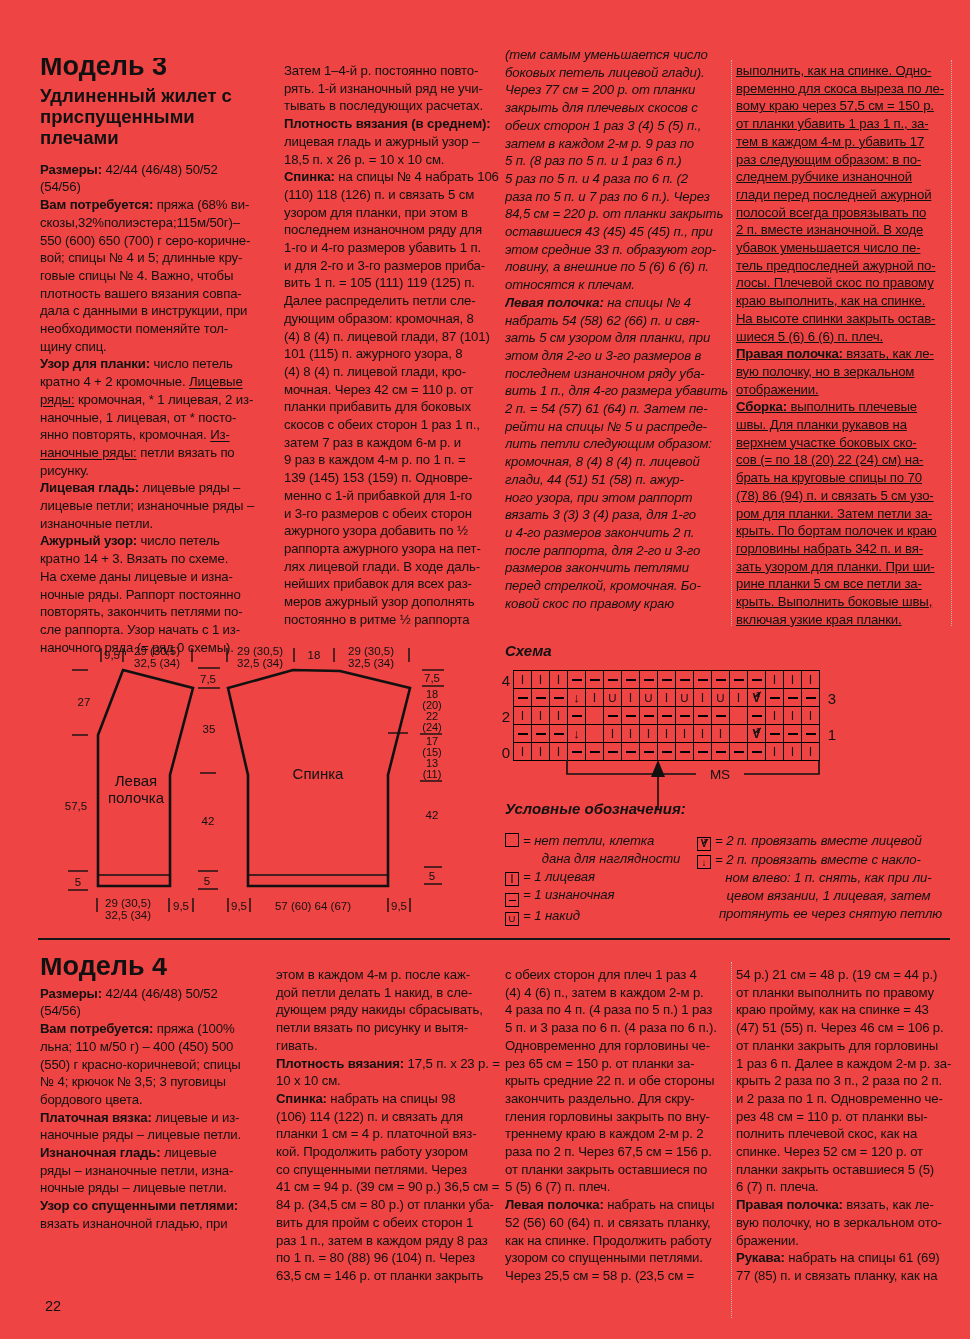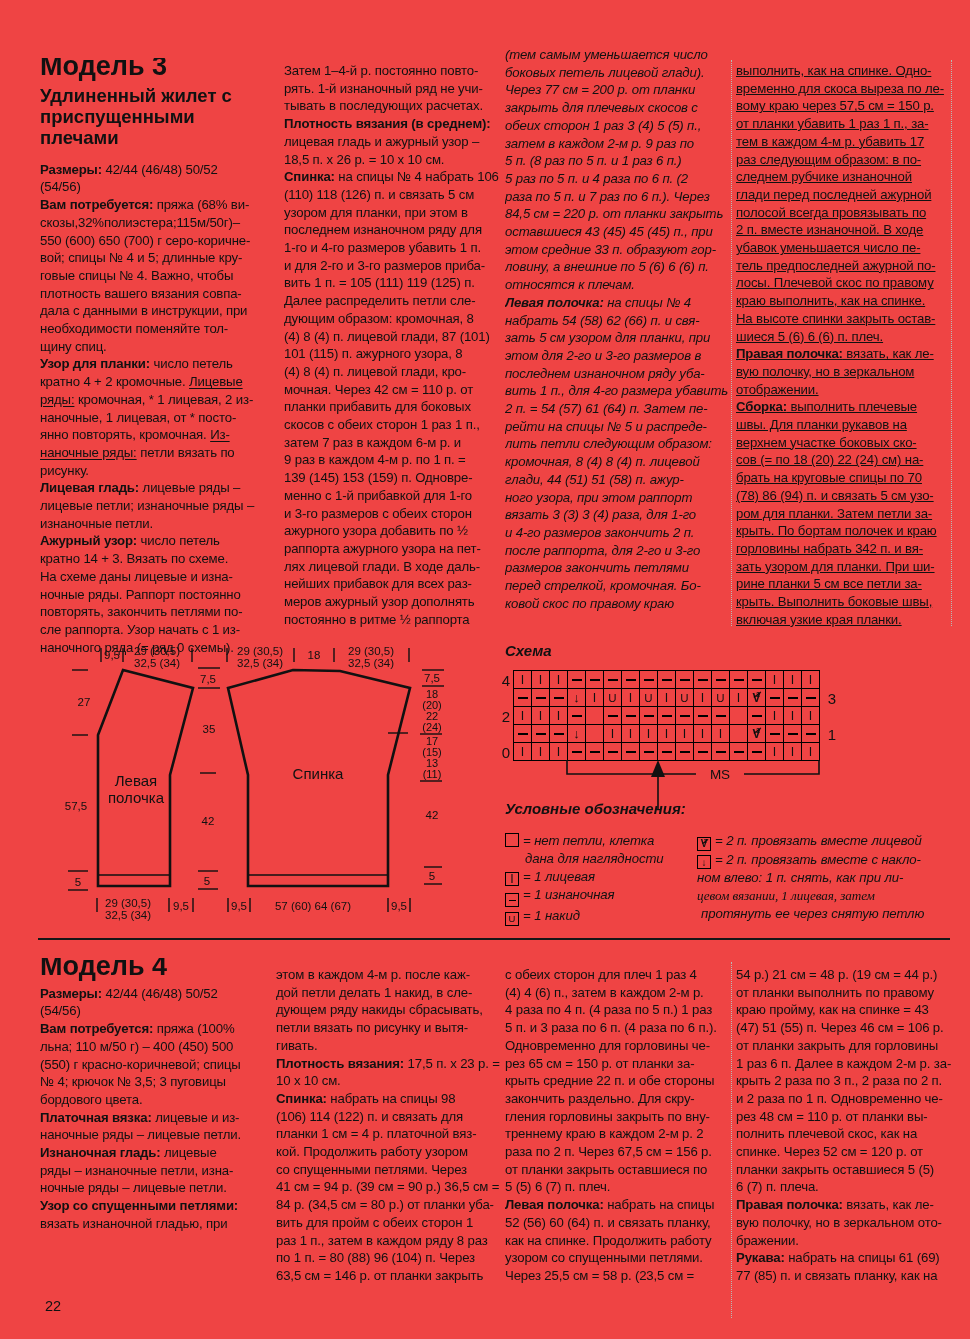--- a/index.html
+++ b/index.html
@@ -41,21 +41,21 @@
   #ms-svg{position:absolute;left:13px;top:120px;}
   #ms-svg text{font-size:13.5px;fill:#111;}
 
   
   #legend{position:absolute;left:505px;top:800px;width:455px;font-style:italic;}
   #legend .lg-title{font-size:15px;font-weight:bold;margin-bottom:15px;}
   .lg-cols{display:flex;}
   .lg-left{width:192px;}
   .lg-right{width:263px;}
   .lg-item{font-size:13.2px;line-height:18px;letter-spacing:-0.1px;}
-  .lg-text .cont{display:block;margin-left:20px;}
+  .lg-text .cont{display:block;margin-left:20px;text-align:center;}
   .box{display:inline-flex;width:12px;height:12px;border:1.5px solid #000;
        align-items:center;justify-content:center;margin-right:4px;vertical-align:-2px;
        font-style:normal;font-size:9.5px;line-height:10px;}
   .box .cd{width:7px;height:1.5px;}
   .box .cv{font-size:10px;line-height:11px;}
   .box .cv b{font-size:6px;top:-2px;left:3px;}
   .box .cv i{width:7px;top:2.5px;left:1px;}
   .box .ca{font-size:10px;}
 </style>
 </head>
@@ -452,21 +452,21 @@
       </div>
       <div class="lg-right">
         <div class="lg-item">
           <span class="box">
               <span class="cv">V<i></i><b>2</b></span>
             </span><span class="lg-text">= 2 п. провязать вместе лицевой</span>
         </div>
         <div class="lg-item">
           <span class="box">
               <span class="ca">↓</span>
-            </span><span class="lg-text"><span>= 2 п. провязать вместе с накло-</span><span class="cont" style="margin-left:0;">ном влево: 1 п. снять, как при ли-</span><span class="cont" style="margin-left:0;font-family:Liberation Serif, serif;">цевом вязании, 1 лицевая, затем</span><span class="cont" style="margin-left:4px;">протянуть ее через снятую петлю</span></span>
+            </span><span class="lg-text"><span>= 2 п. провязать вместе с накло-</span><span class="cont" style="margin-left:0;">ном влево: 1 п. снять, как при ли-</span><span class="cont" style="margin-left:0;">цевом вязании, 1 лицевая, затем</span><span class="cont" style="margin-left:4px;">протянуть ее через снятую петлю</span></span>
         </div>
       </div>
     </div>
   </div>
 
   <div id="divider"></div>
 
   <div class="col" style="left:40px;top:958px;width:230px;">
     <h1 class="model-title">Модель 4</h1>
     <div><b>Размеры:</b> 42/44 (46/48) 50/52<br>(54/56)<br><b>Вам потребуется:</b> пряжа (100%<br>льна; 110 м/50 г) – 400 (450) 500<br>(550) г красно-коричневой; спицы<br>№ 4; крючок № 3,5; 3 пуговицы<br>бордового цвета.<br><b>Платочная вязка:</b> лицевые и из-<br>наночные ряды – лицевые петли.<br><b>Изнаночная гладь:</b> лицевые<br>ряды – изнаночные петли, изна-<br>ночные ряды – лицевые петли.<br><b>Узор со спущенными петлями:</b><br>вязать изнаночной гладью, при</div>

